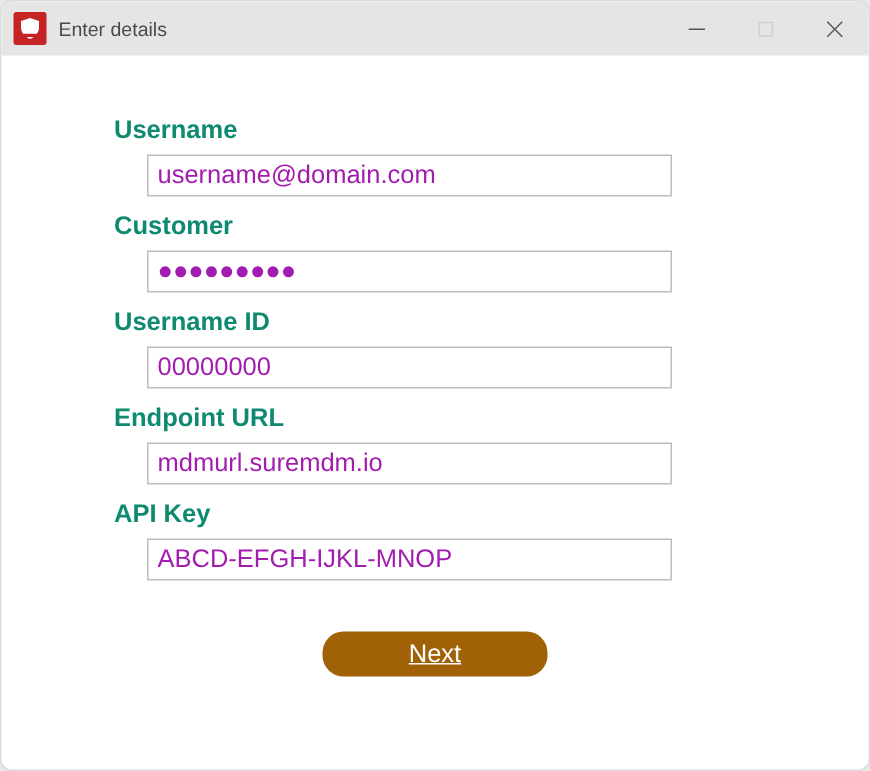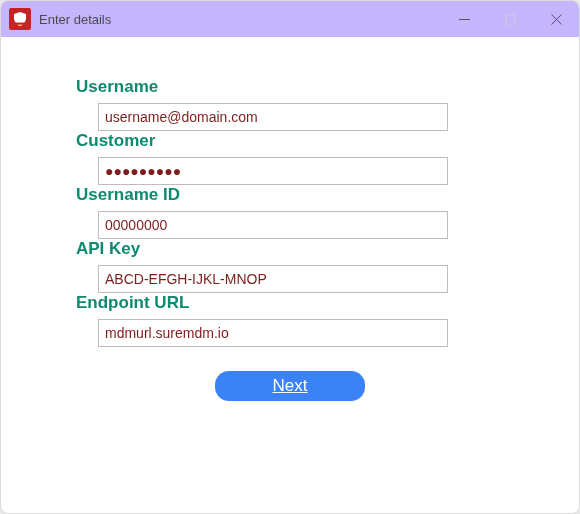--- a/index.html
+++ b/index.html
@@ -23,21 +23,21 @@
       border-radius: 8px;
       display: flex;
       flex-direction: column;
       overflow: hidden;
     }
     .titlebar {
       height: 36px;
       display: flex;
       align-items: center;
       padding: 0 0 0 8px;
-      background: #c4b5fd;
+      background: #e5e5e5;
     }
     .app-icon {
       width: 22px;
       height: 22px;
       background: #c62324;
       border-radius: 2px;
       display: flex;
       align-items: center;
       justify-content: center;
       margin-right: 8px;
@@ -73,50 +73,51 @@
       width: 11px;
       height: 11px;
     }
     .content {
       flex: 1;
       padding: 40px 75px 30px 75px;
       display: flex;
       flex-direction: column;
     }
     .field-group {
+      margin-bottom: 10px;
     }
     .field-label {
       font-size: 17px;
       font-weight: 700;
       color: #0d8a6f;
       margin-bottom: 6px;
       display: block;
     }
     .field-input-wrap {
       padding-left: 22px;
     }
     .field-input {
       width: 350px;
       height: 28px;
       border: 1px solid #bdbdbd;
-      font-size: 14px;
+      font-size: 17px;
       padding: 2px 6px;
-      color: #7f1d1d;
+      color: #a21caf;
       outline: none;
       font-family: "Segoe UI", Tahoma, sans-serif;
     }
     .button-row {
       display: flex;
       justify-content: center;
       margin-top: 24px;
     }
     .next-btn {
       width: 150px;
       height: 30px;
-      background: #3b82f6;
+      background: #a16207;
       color: #ffffff;
       border: none;
       border-radius: 14px;
       font-size: 17px;
       cursor: pointer;
       text-decoration: underline;
     }
   </style>
 </head>
 <body>
@@ -168,30 +169,30 @@
     </div>
 
     <div class="field-group">
       <label class="field-label">Username ID</label>
       <div class="field-input-wrap">
         <input type="text" class="field-input" value="00000000" style="">
       </div>
     </div>
 
     <div class="field-group">
-      <label class="field-label">API Key</label>
+      <label class="field-label">Endpoint URL</label>
       <div class="field-input-wrap">
-        <input type="text" class="field-input" value="ABCD-EFGH-IJKL-MNOP" style="">
+        <input type="text" class="field-input" value="mdmurl.suremdm.io" style="">
       </div>
     </div>
 
     <div class="field-group">
-      <label class="field-label">Endpoint URL</label>
+      <label class="field-label">API Key</label>
       <div class="field-input-wrap">
-        <input type="text" class="field-input" value="mdmurl.suremdm.io" style="">
+        <input type="text" class="field-input" value="ABCD-EFGH-IJKL-MNOP" style="">
       </div>
     </div>
 
     <div class="button-row">
       <button class="next-btn">Next</button>
     </div>
 
   </div>
 </div>
 

